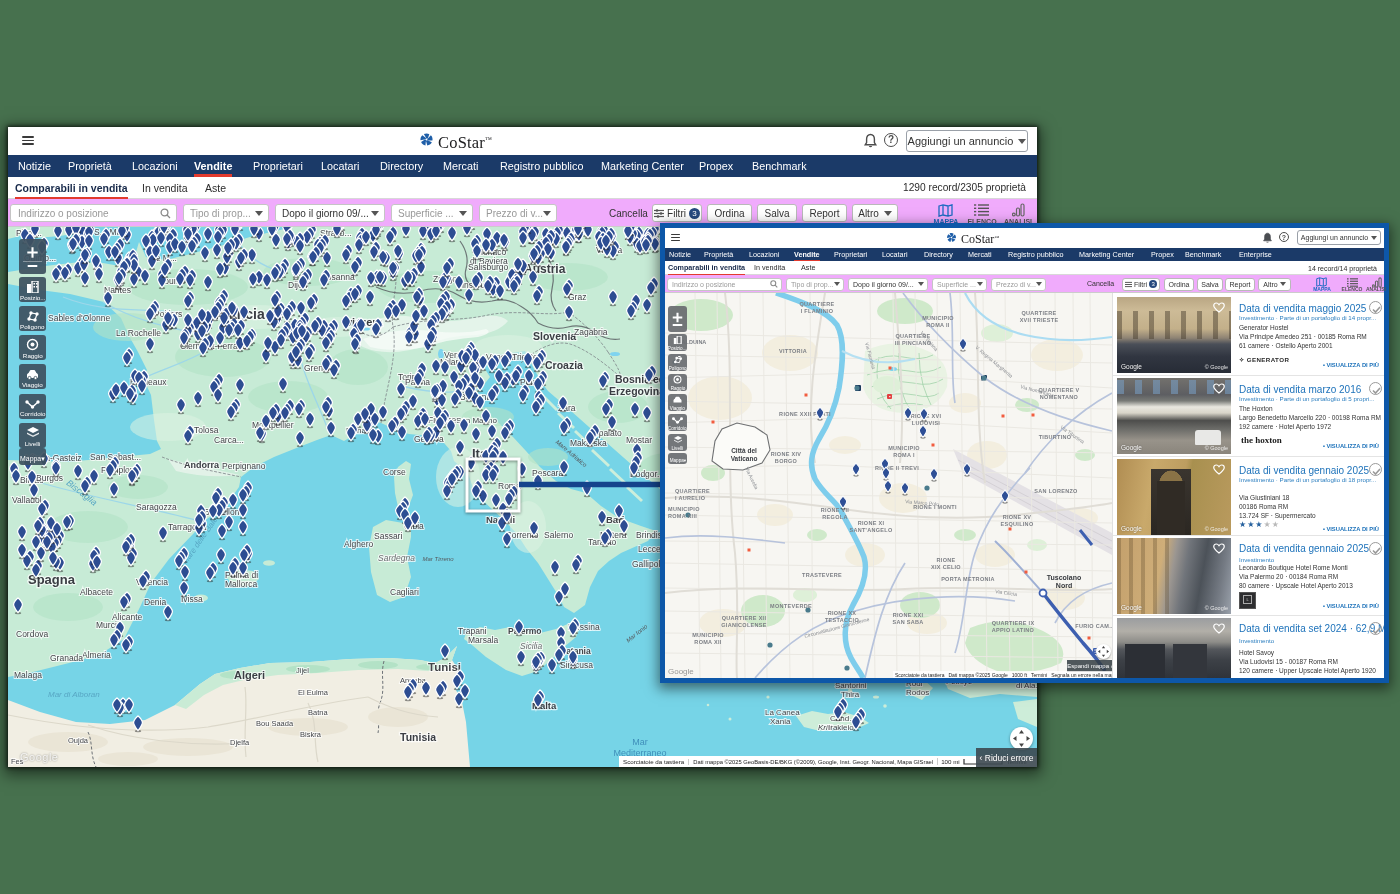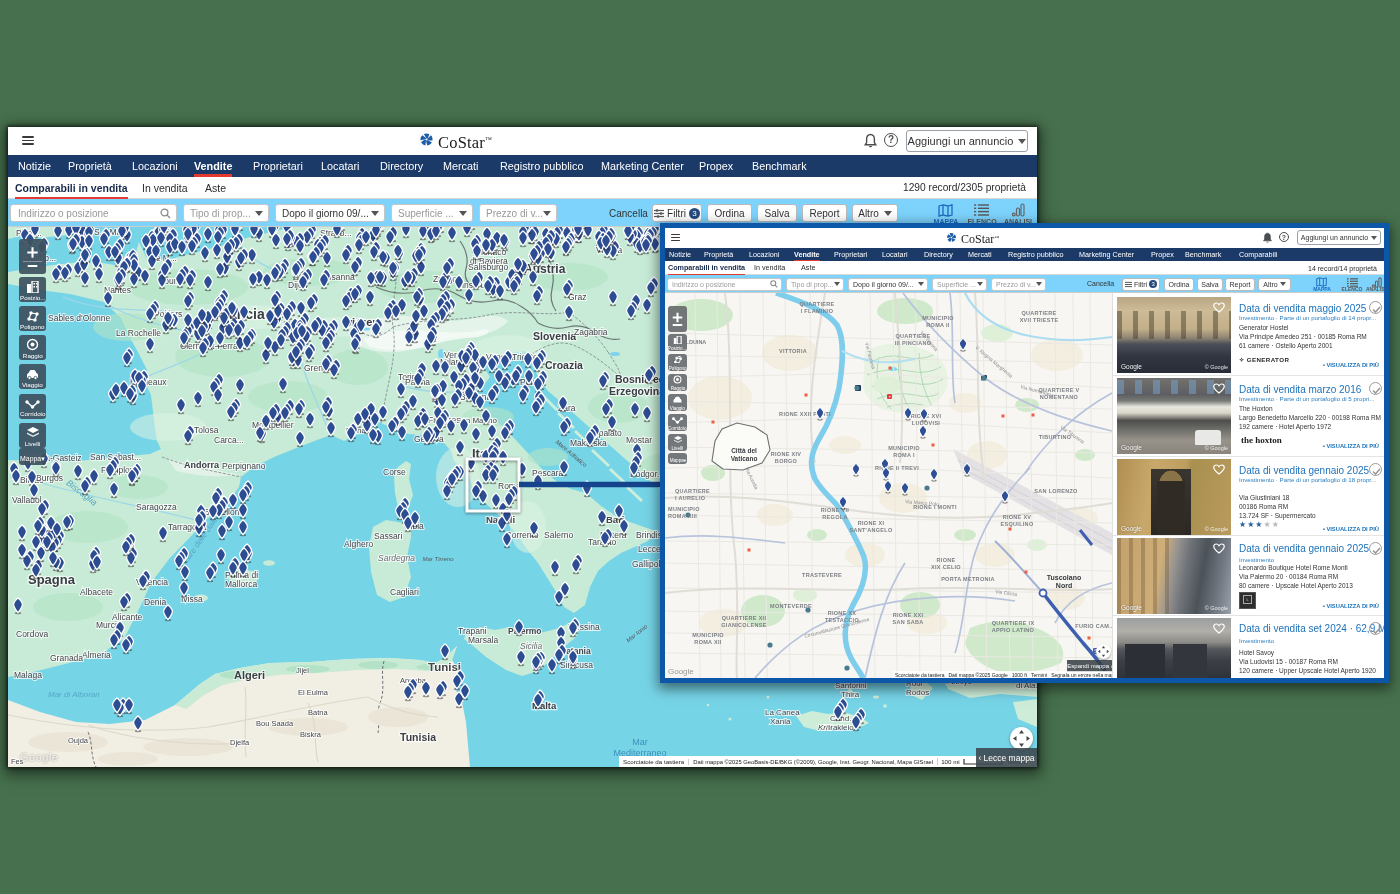--- a/index.html
+++ b/index.html
@@ -7,21 +7,21 @@
 #w1{position:absolute;left:8px;top:127px;width:1029px;height:640px;background:#fff;box-shadow:0 0 4px 1px rgba(0,0,0,.7),0 4px 14px 4px rgba(0,0,0,.5)}
 #w1 .hdr{position:absolute;left:0;top:0;width:100%;height:28px;background:#fff}
 .ham{position:absolute;display:flex;flex-direction:column;justify-content:space-between}
 .ham i{display:block;background:#3a3a3a;border-radius:1px}
 .navbar{position:absolute;left:0;width:100%;background:#1b3a68}
 .navbar span{position:absolute;color:#fff;white-space:nowrap}
 .navbar .act{font-weight:bold;border-bottom:3px solid #e23a2e;padding-bottom:2px}
 .subtab{position:absolute;left:0;width:100%;background:#fff;border-bottom:1px solid #d8d8d8}
 .subtab span{position:absolute;color:#2c2c2c;white-space:nowrap}
 .subtab .act{font-weight:bold;color:#17294a;border-bottom:3px solid #e23a2e;padding-bottom:3px}
-.fbar{position:absolute;left:0;width:100%;background:#7dd3fc;border-bottom:1px solid #ccc}
+.fbar{position:absolute;left:0;width:100%;background:#f0abfc;border-bottom:1px solid #ccc}
 .inp{position:absolute;background:#fff;border:1px solid #c5c5c5;border-radius:3px;color:#999;display:flex;align-items:center}
 .inp.dk{color:#333}
 .btn{position:absolute;background:#fff;border:1px solid #b9b9b9;border-radius:3px;color:#333;display:flex;align-items:center;justify-content:center;white-space:nowrap}
 .car{margin-left:5px;width:0;height:0;border-left:4px solid transparent;border-right:4px solid transparent;border-top:5px solid #555}
 .vlab{position:absolute;text-align:center;line-height:1;color:#555}
 .vlab.on{color:#1c6ac2}
 .mapbtn{position:absolute;background:rgba(62,82,96,.93);border-radius:3px;color:#fff;text-align:center;overflow:hidden;display:flex;flex-direction:column;align-items:center;justify-content:center}
 .mapbtn .lb{display:block;font-size:6.8px;transform:scale(.92);white-space:nowrap;margin-top:1px}
 #w2{position:absolute;left:660px;top:223px;width:729px;height:460px;background:#fff;border:5px solid #0d57a8;box-shadow:0 4px 12px 2px rgba(0,0,0,.5)}
 .cardT{color:#1d72ba;font-weight:normal;font-size:10px;white-space:nowrap}
@@ -1386,21 +1386,21 @@
 <div class="abs" style="left:1002px;top:500px;width:23px;height:23px;border-radius:50%;background:#fff;box-shadow:0 1px 3px rgba(0,0,0,.4)">
  <svg width="23" height="23" viewBox="0 0 23 23">
           <g fill="#444">
             <path d="M11.5 3 L14 6.5 L9 6.5 Z"></path>
             <path d="M11.5 20 L9 16.5 L14 16.5 Z"></path>
             <path d="M3 11.5 L6.5 9 L6.5 14 Z"></path>
             <path d="M20 11.5 L16.5 14 L16.5 9 Z"></path>
           </g>
         </svg>
 </div>
-<div class="abs" style="left:968px;top:521px;width:61px;height:19px;background:rgba(60,72,80,.9);color:#fff;font-size:8.5px;display:flex;align-items:center;justify-content:center;z-index:5">‹ Lecce mappa</div>
+<div class="abs" style="left:968px;top:521px;width:61px;height:19px;background:rgba(60,72,80,.9);color:#fff;font-size:8.5px;display:flex;align-items:center;justify-content:center;z-index:5">‹ Riduci errore</div>
 <div class="attr" style="left:611px;top:529px;width:418px;height:11px;font-size:6.2px;background:#fff;white-space:nowrap">
  <span style="padding:0 4px">Scorciatoie da tastiera</span>
  <span style="padding:0 4px;border-left:1px solid #ccc;font-size:5.8px">Dati mappa ©2025 GeoBasis-DE/BKG (©2009), Google, Inst. Geogr. Nacional, Mapa GISrael</span>
  <span style="padding:0 3px;border-left:1px solid #ccc">100 mi</span>
  <svg width="40" height="8" viewBox="0 0 40 8">
           <path d="M1 1 L1 6 L39 6 L39 1" fill="none" stroke="#333" stroke-width="1.2"></path>
         </svg>
  <span style="padding:0 4px">Termini</span>
 </div>
 
@@ -1447,21 +1447,21 @@
  <span style="left:84px;top:1.5px">Locazioni</span>
  <span class="act" style="left:129px;top:1.5px;border-bottom-width:2px;padding-bottom:1px">Vendite</span>
  <span style="left:169px;top:1.5px">Proprietari</span>
  <span style="left:217px;top:1.5px">Locatari</span>
  <span style="left:259px;top:1.5px">Directory</span>
  <span style="left:303px;top:1.5px">Mercati</span>
  <span style="left:343px;top:1.5px">Registro pubblico</span>
  <span style="left:414px;top:1.5px">Marketing Center</span>
  <span style="left:486px;top:1.5px">Propex</span>
  <span style="left:520px;top:1.5px">Benchmark</span>
- <span style="left:574px;top:1.5px">Comparabili</span>
+ <span style="left:574px;top:1.5px">Enterprise</span>
 </div>
 <div class="subtab" style="top:33px;height:14px;font-size:7.2px">
  <span class="act" style="left:3px;top:2px;border-bottom-width:2px;padding-bottom:1.5px">Comparabili in vendita</span>
  <span style="left:89px;top:2px">In vendita</span>
  <span style="left:136px;top:2px">Aste</span>
  <span style="left:643px;top:3.5px;font-size:7px">14 record/14 proprietà</span>
 </div>
 <div class="fbar" style="top:47px;height:18px">
  <div class="inp" style="left:2px;top:2.5px;width:115px;height:13px;font-size:7px;padding-left:4px">Indirizzo o posizione
    <svg style="position:absolute;right:3px" width="8" height="8" viewBox="0 0 11 11">

